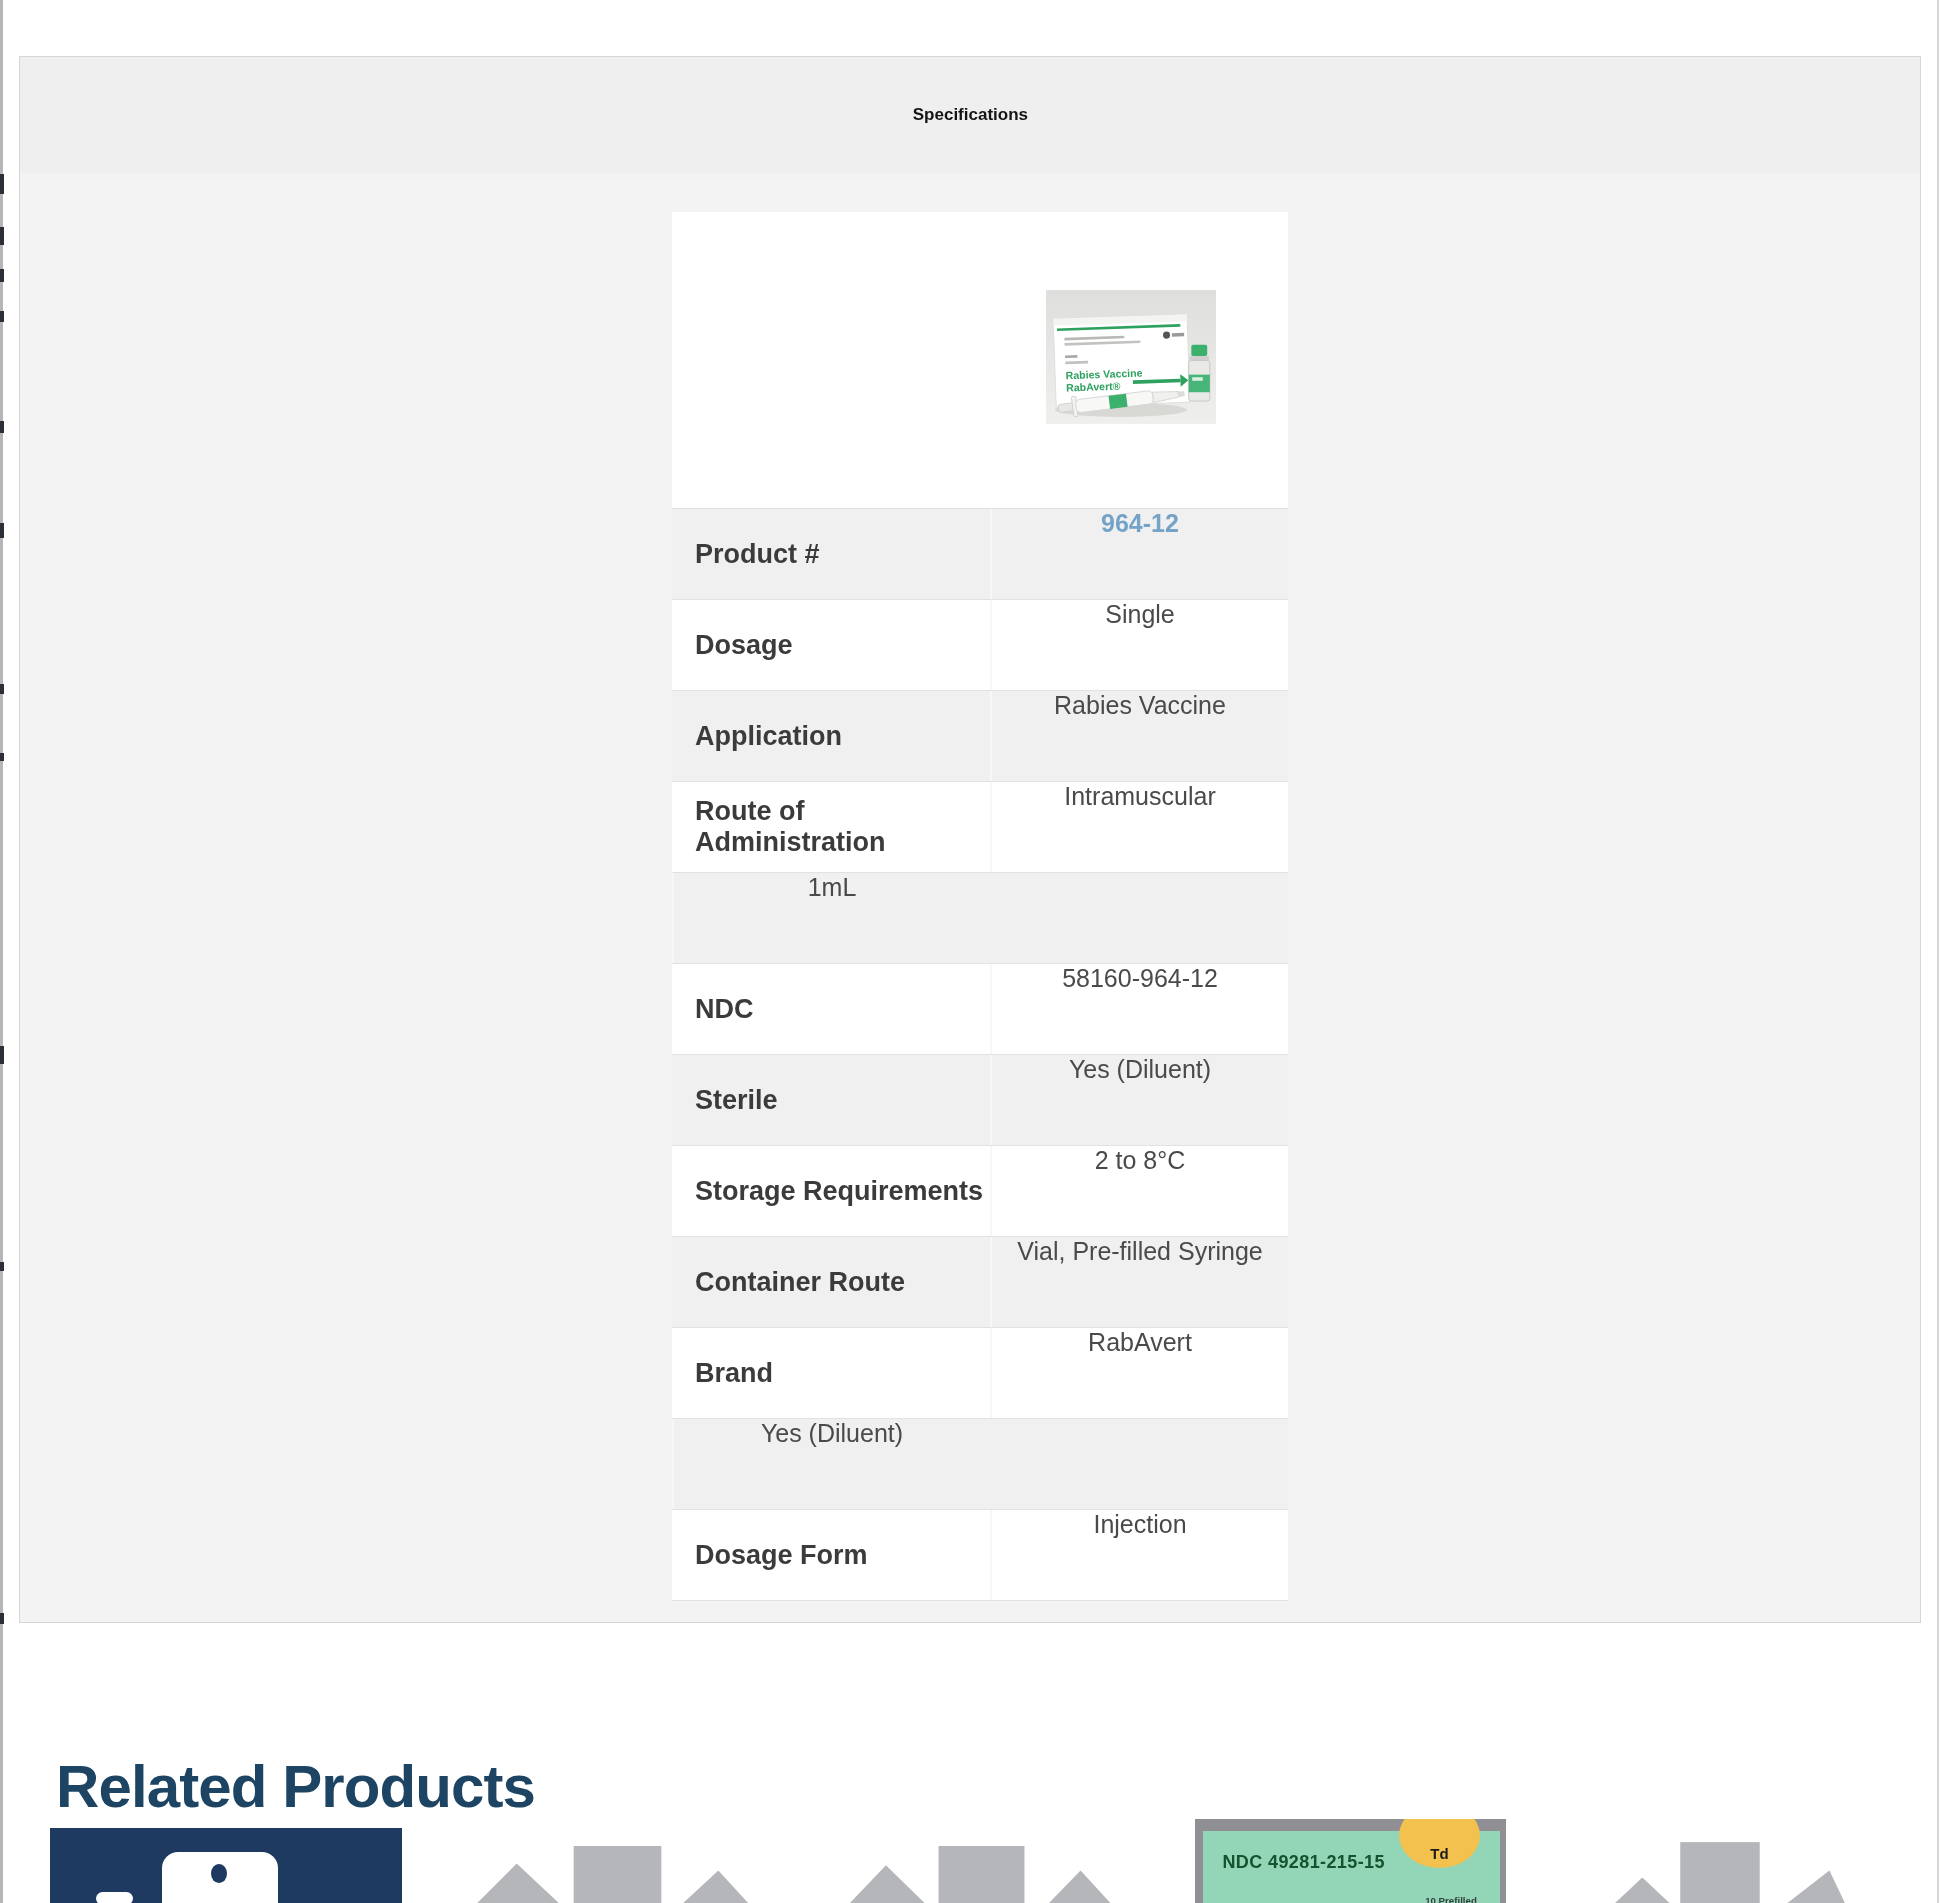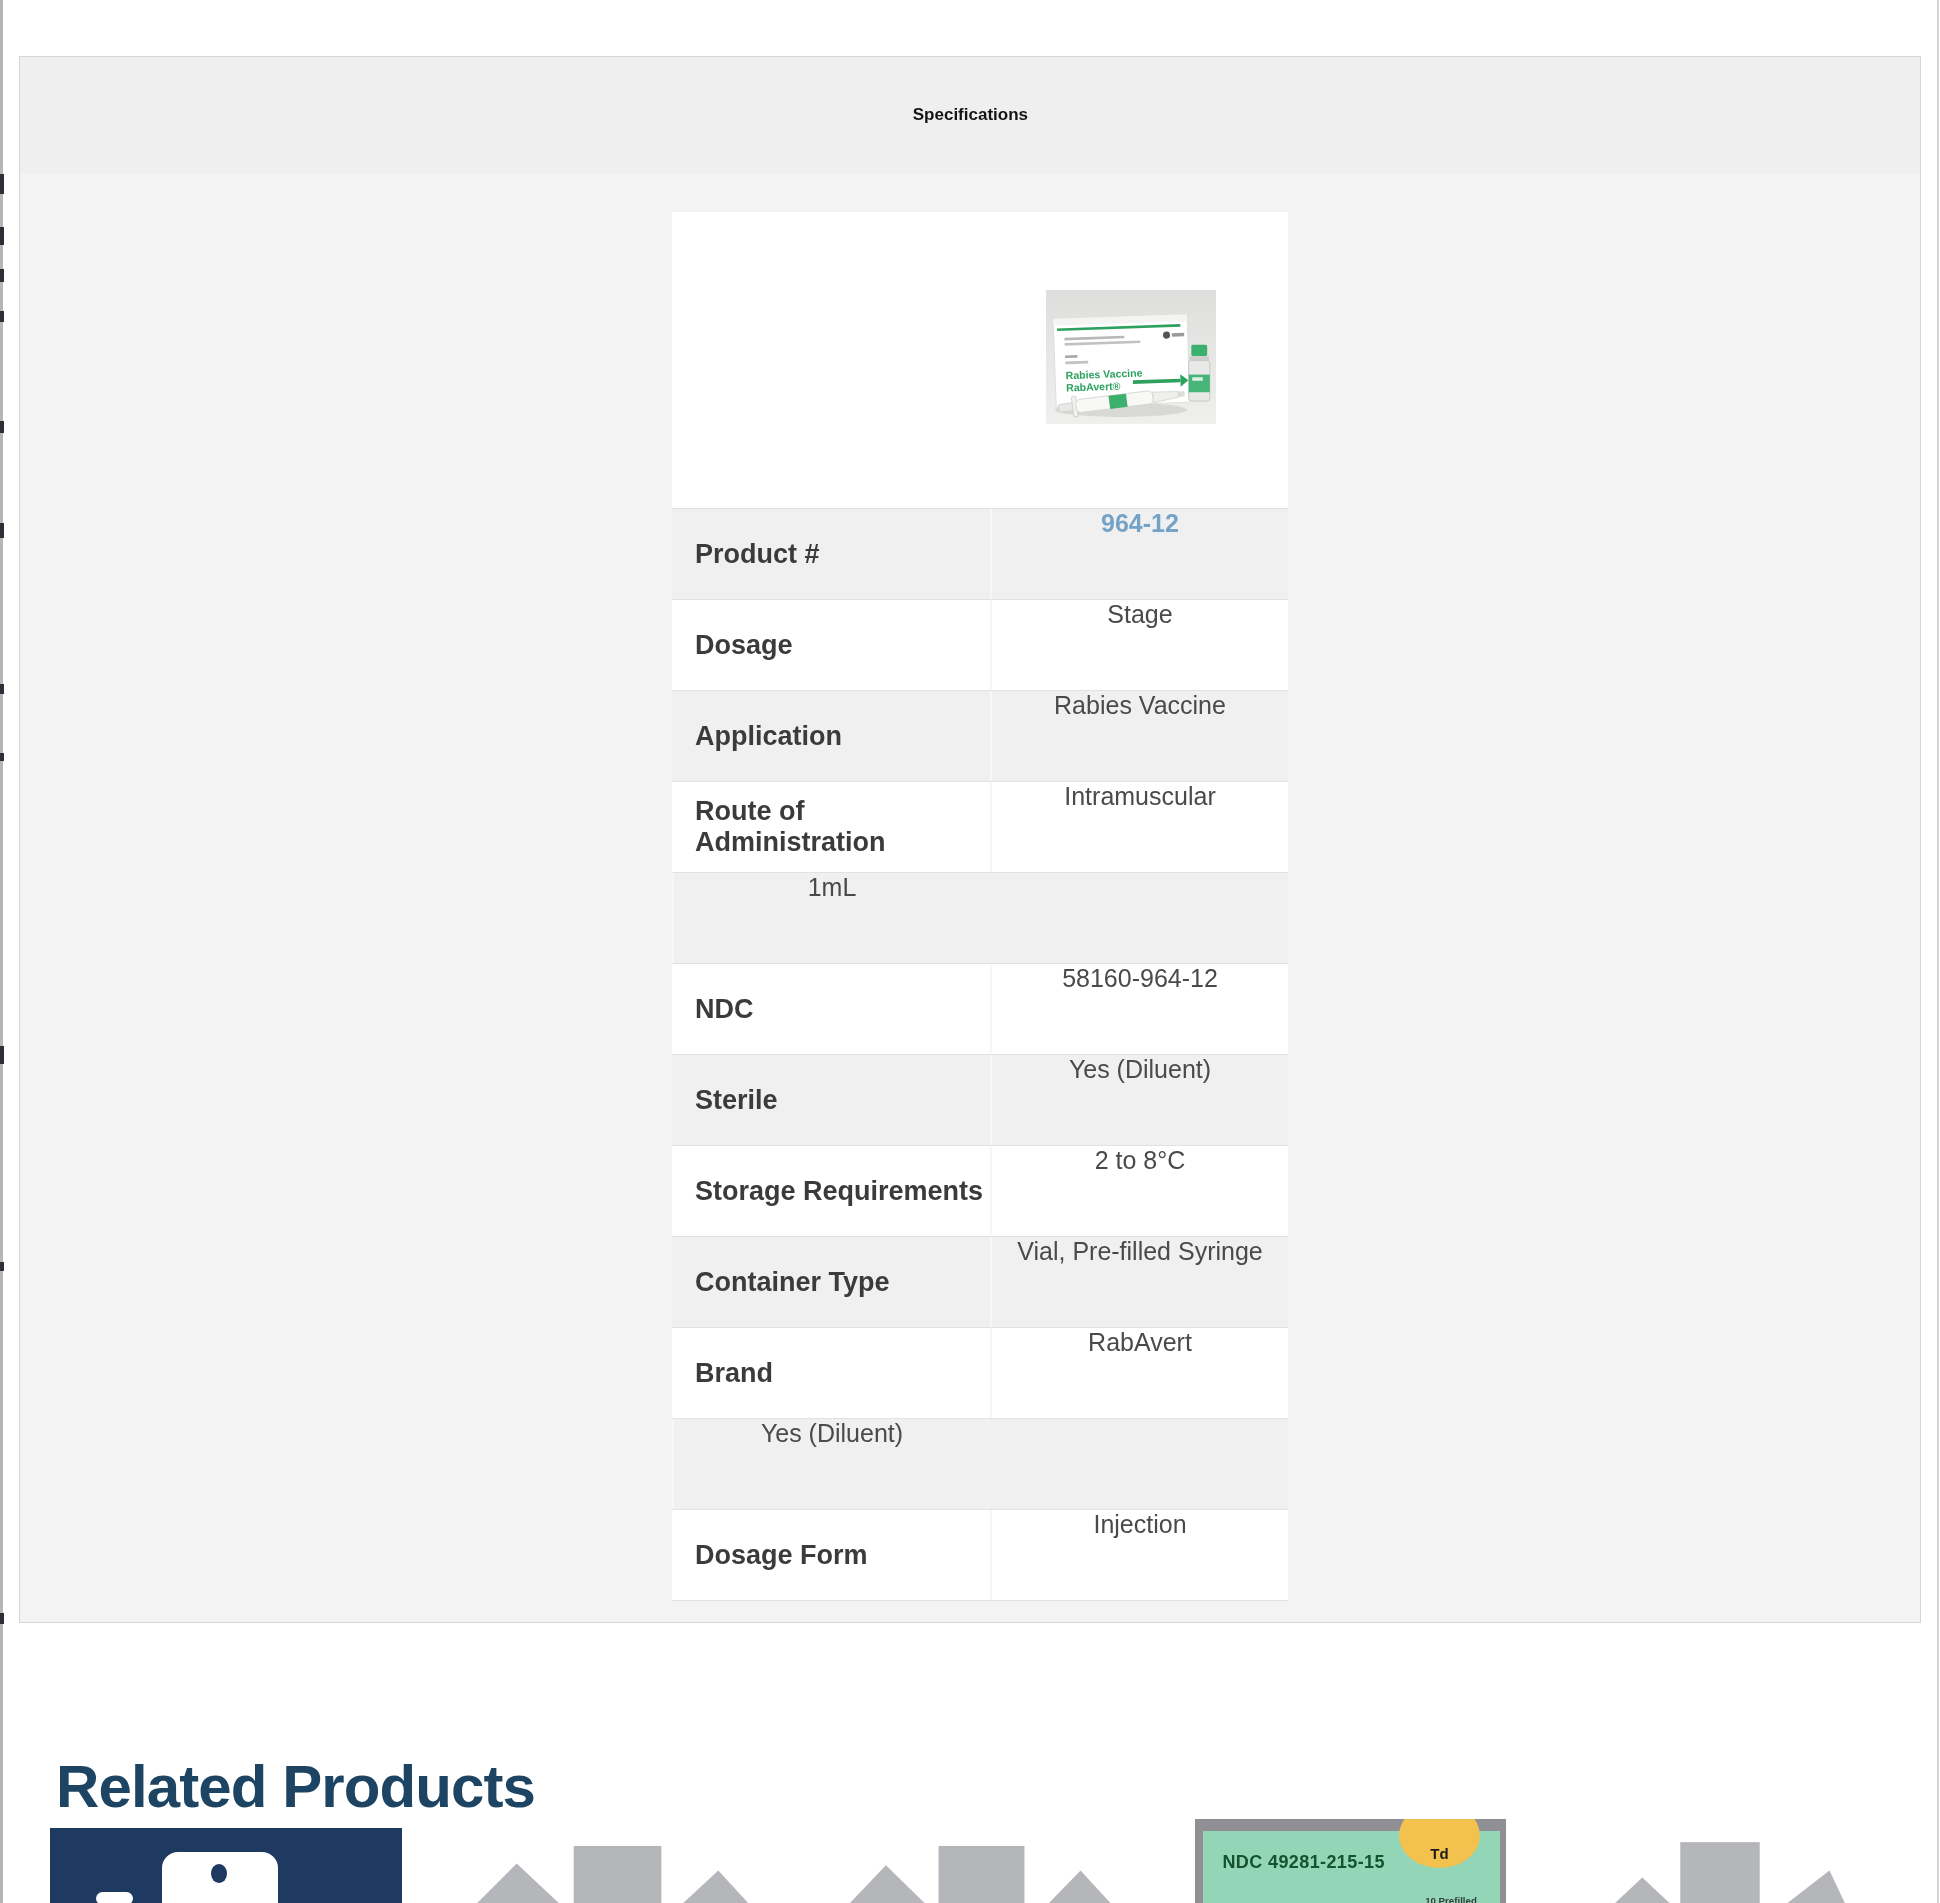--- a/index.html
+++ b/index.html
@@ -147,21 +147,21 @@
 
 <div class="spec-table">
   <div class="spec-row alt">
     <div class="spec-label">Product #</div>
     <div class="spec-value">
         <a href="#">964-12</a>
       </div>
   </div>
   <div class="spec-row">
     <div class="spec-label">Dosage</div>
-    <div class="spec-value">Stage</div>
+    <div class="spec-value">Single</div>
   </div>
   <div class="spec-row alt">
     <div class="spec-label">Application</div>
     <div class="spec-value">Rabies Vaccine</div>
   </div>
   <div class="spec-row">
     <div class="spec-label">Route of Administration</div>
     <div class="spec-value">Intramuscular</div>
   </div>
   <div class="spec-row alt">
@@ -173,21 +173,21 @@
   </div>
   <div class="spec-row alt">
     <div class="spec-label">Sterile</div>
     <div class="spec-value">Yes (Diluent)</div>
   </div>
   <div class="spec-row">
     <div class="spec-label">Storage Requirements</div>
     <div class="spec-value">2 to 8°C</div>
   </div>
   <div class="spec-row alt">
-    <div class="spec-label">Container Type</div>
+    <div class="spec-label">Container Route</div>
     <div class="spec-value">Vial, Pre-filled Syringe</div>
   </div>
   <div class="spec-row">
     <div class="spec-label">Brand</div>
     <div class="spec-value">RabAvert</div>
   </div>
   <div class="spec-row alt">
     <div class="spec-value">Yes (Diluent)</div>
   </div>
   <div class="spec-row">

